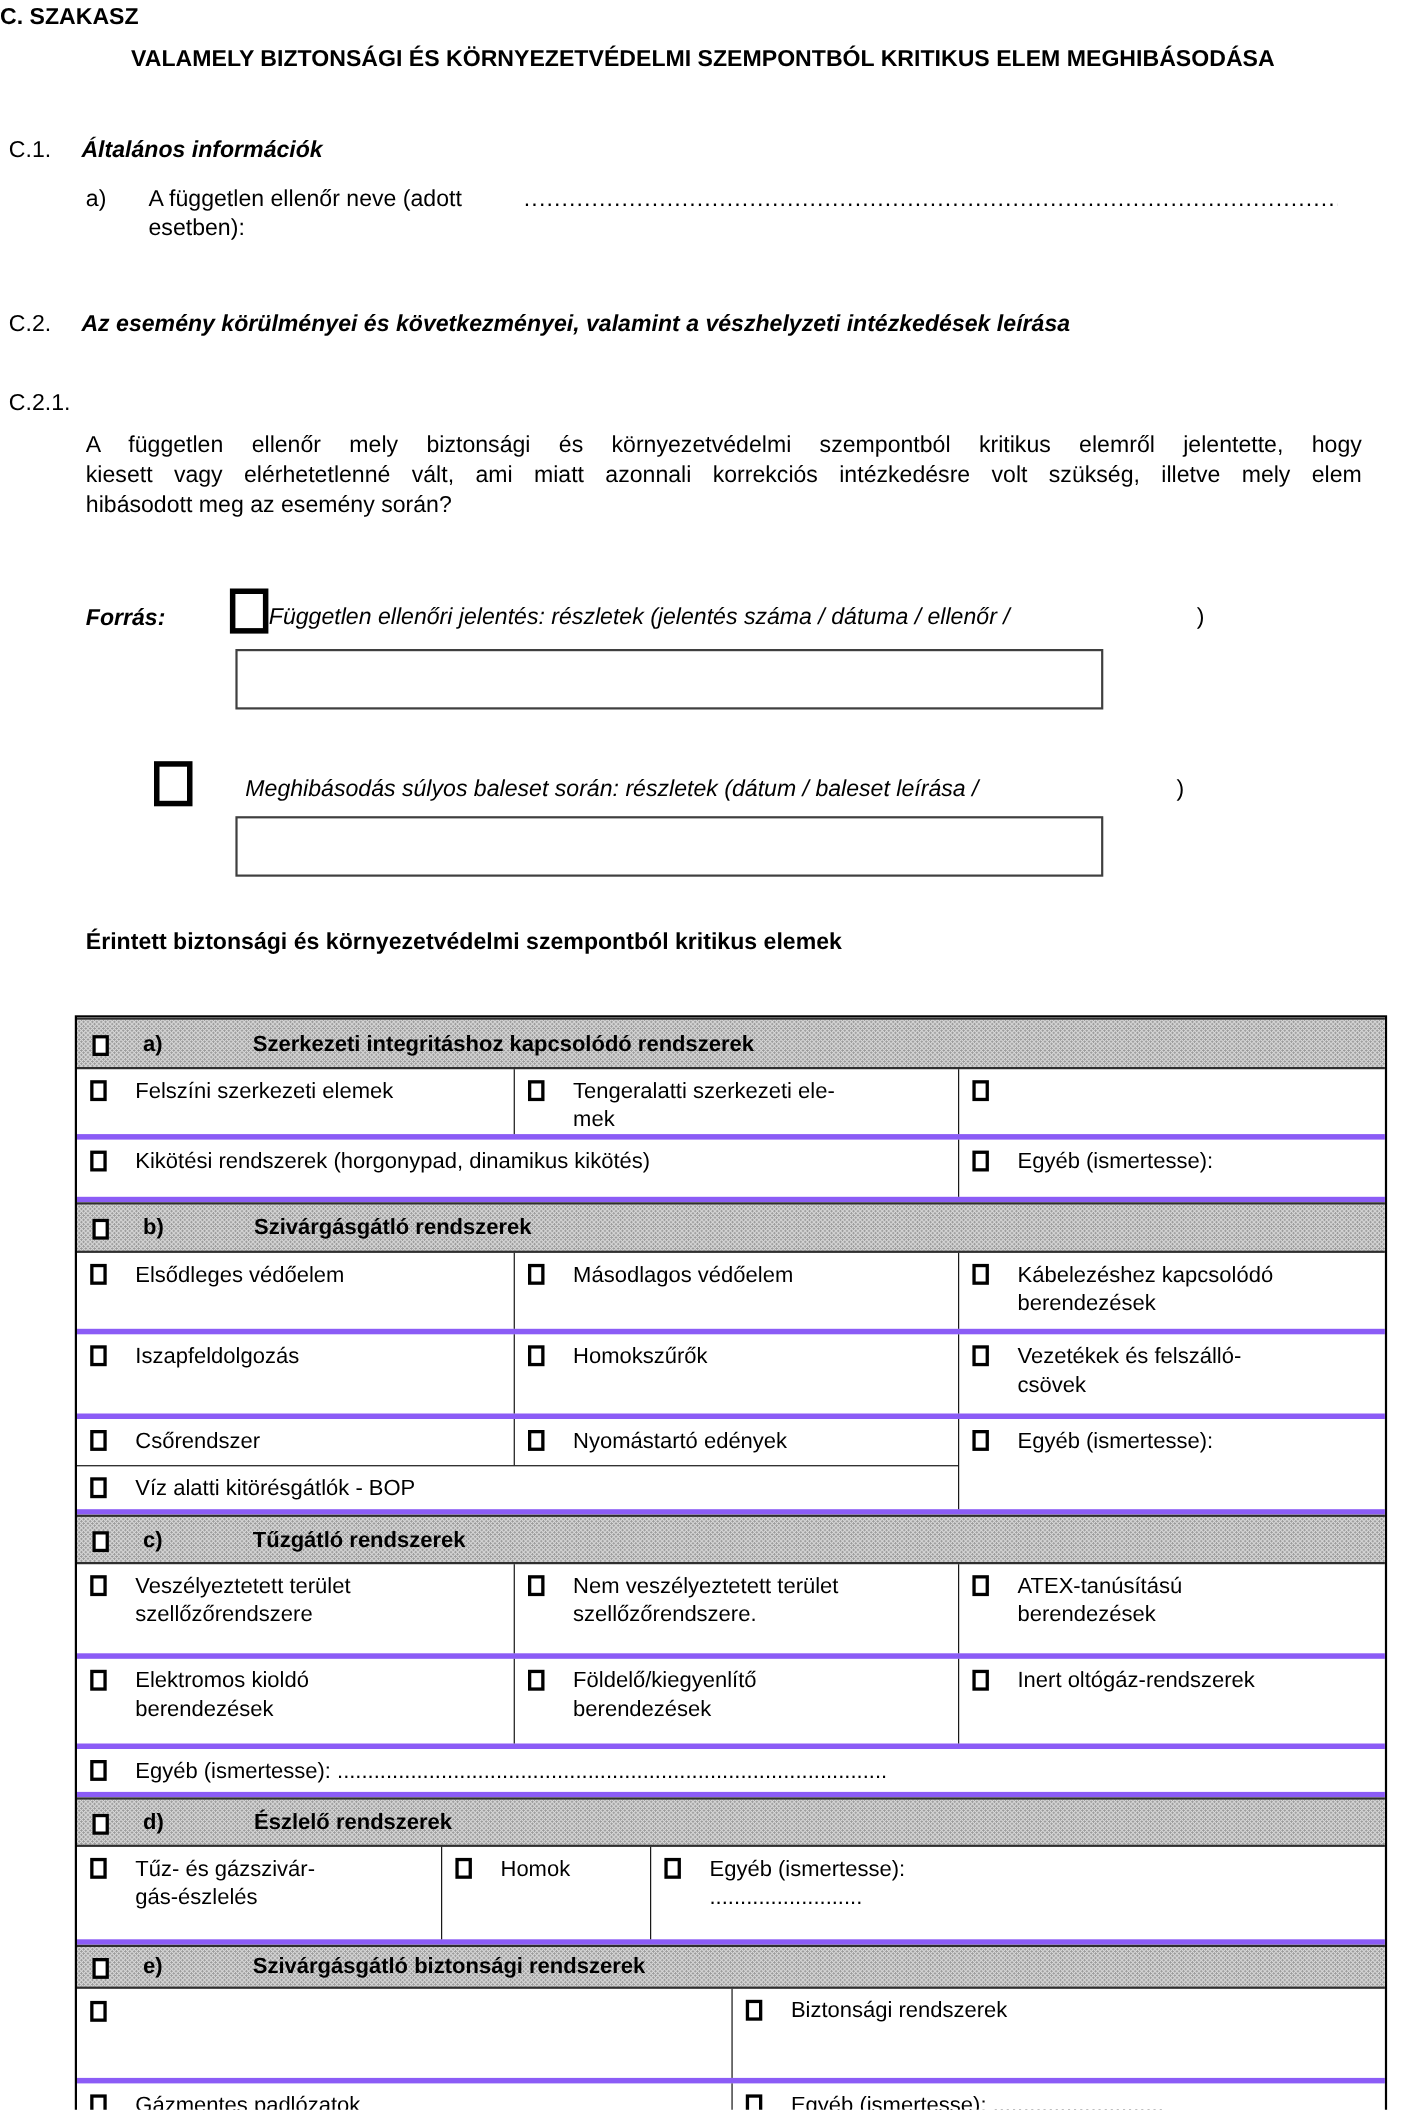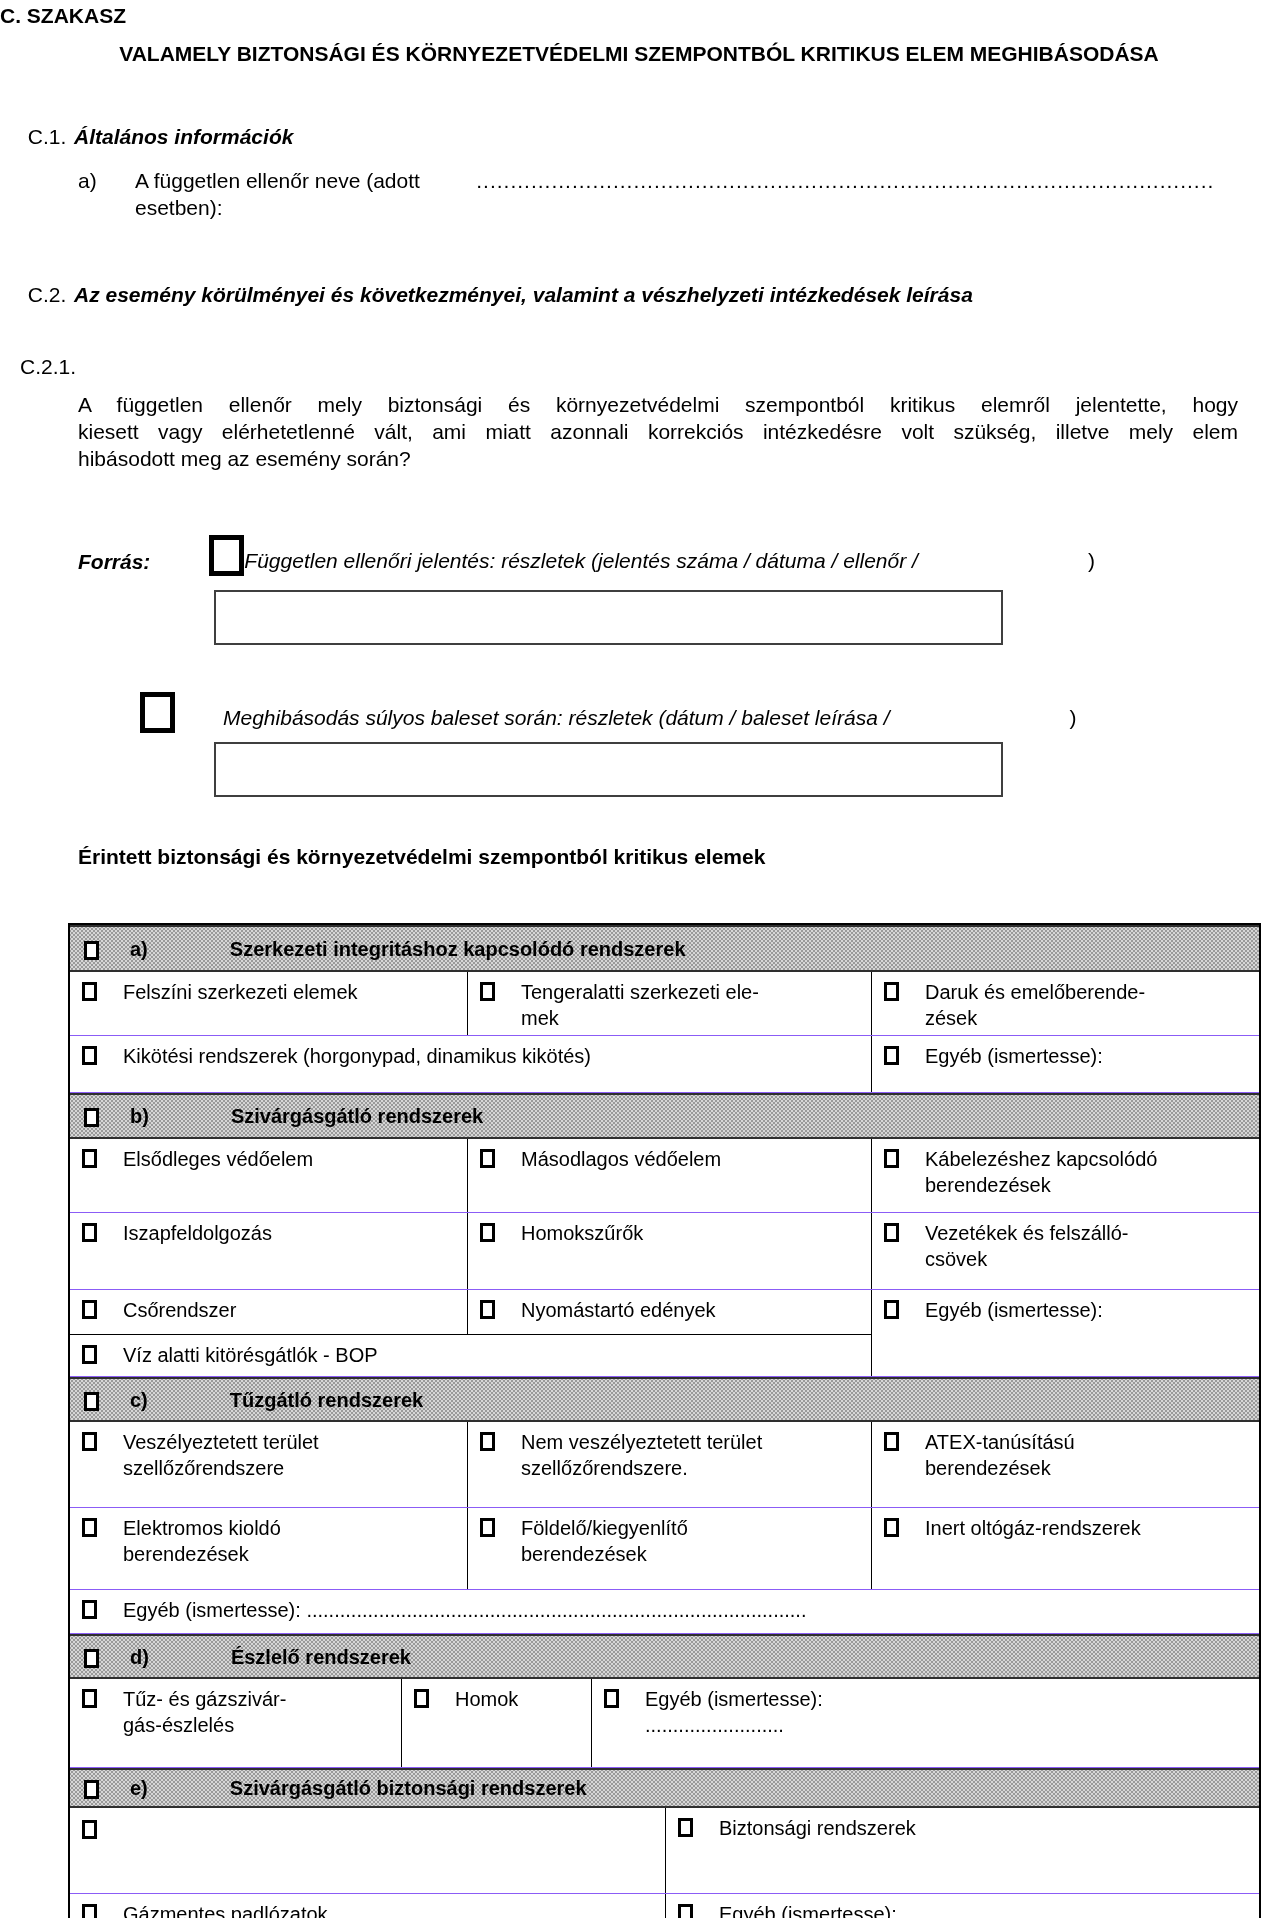--- a/index.html
+++ b/index.html
@@ -7,21 +7,21 @@
   body {
     width: 1278px; height: 1918px;
     background: #fff; color: #000;
     font-family: "Liberation Sans", sans-serif;
     font-size: 21px; line-height: 27px;
   }
   .title1 { text-align: left; font-weight: bold; padding-top: 2px; }
   .title2 { text-align: center; font-weight: bold; margin-top: 11px; }
 
   .sec-row { display: flex; align-items: baseline; }
-  .sec-num { flex: 0 0 74px; padding-left: 20px; text-align: center; }
+  .sec-num { flex: 0 0 74px; padding-left: 8px; }
   .sec-heading { font-weight: bold; font-style: italic; }
   .sec-heading-plain { font-weight: bold; }
 
   .c1-row { margin-top: 56px; }
   .item-a-row { margin-top: 17px; display: flex; padding-left: 78px; }
   .item-letter { flex: 0 0 57px; }
   .dots-fill { flex: 1 1 auto; overflow: hidden; white-space: nowrap; margin-right: 62px; letter-spacing: 1px; }
 
   .c2-row { margin-top: 60px; }
   .c21-row { margin-top: 45px; }
@@ -55,21 +55,21 @@
     background-color: #d6d6d6;
     background-image: radial-gradient(circle, #999 0.8px, transparent 0.95px),
                       radial-gradient(circle, #999 0.8px, transparent 0.95px);
     background-size: 4px 4px; background-position: 0 0, 2px 2px;
     border-top: 2px solid #2e2e2e; border-bottom: 2px solid #2e2e2e;
     font-weight: bold;
   }
   .sec-letter { margin-left: 31px; }
   .sec-title { margin-left: 58px; padding-left: 24px; }
 
-  .trow { display: flex; border-bottom: 1px solid #8b5cf6; }
+  .trow { display: flex; border-bottom: 5px solid #8b5cf6; }
   .trow:last-child { border-bottom: 0; }
   .tcell { display: flex; align-items: flex-start; padding: 7px 10px 4px 12px; overflow: hidden; }
   .tcell + .tcell, .bordered-left { border-left: 1px solid #000; }
   .flexfill { flex: 1 1 auto; }
   .cb { flex: 0 0 auto; width: 15px; height: 19px; border: 3px solid #000; background: #fff; margin-top: 3px; }
   .cell-label { margin-left: 26px; white-space: pre-line; }
 
   .compound-left { display: flex; flex-direction: column; }
   .subrow { display: flex; }
   .subrow + .subrow { border-top: 1px solid #000; }
@@ -142,22 +142,20 @@
       <span class="cb"></span>
       <span class="cell-label">Felszíni szerkezeti elemek</span>
     </div>
     <div class="tcell" style="width:404px">
       <span class="cb"></span>
       <span class="cell-label">Tengeralatti szerkezeti ele-
 mek</span>
     </div>
     <div class="tcell flexfill">
       <span class="cb"></span>
-      <span class="cell-label">Daruk és emelőberende-
-zések</span>
     </div>
   </div>
   <div class="trow" style="height:57px">
     <div class="tcell" style="width:801px">
       <span class="cb"></span>
       <span class="cell-label">Kikötési rendszerek (horgonypad, dinamikus kikötés)</span>
     </div>
     <div class="tcell flexfill">
       <span class="cb"></span>
       <span class="cell-label">Egyéb (ismertesse):</span>

